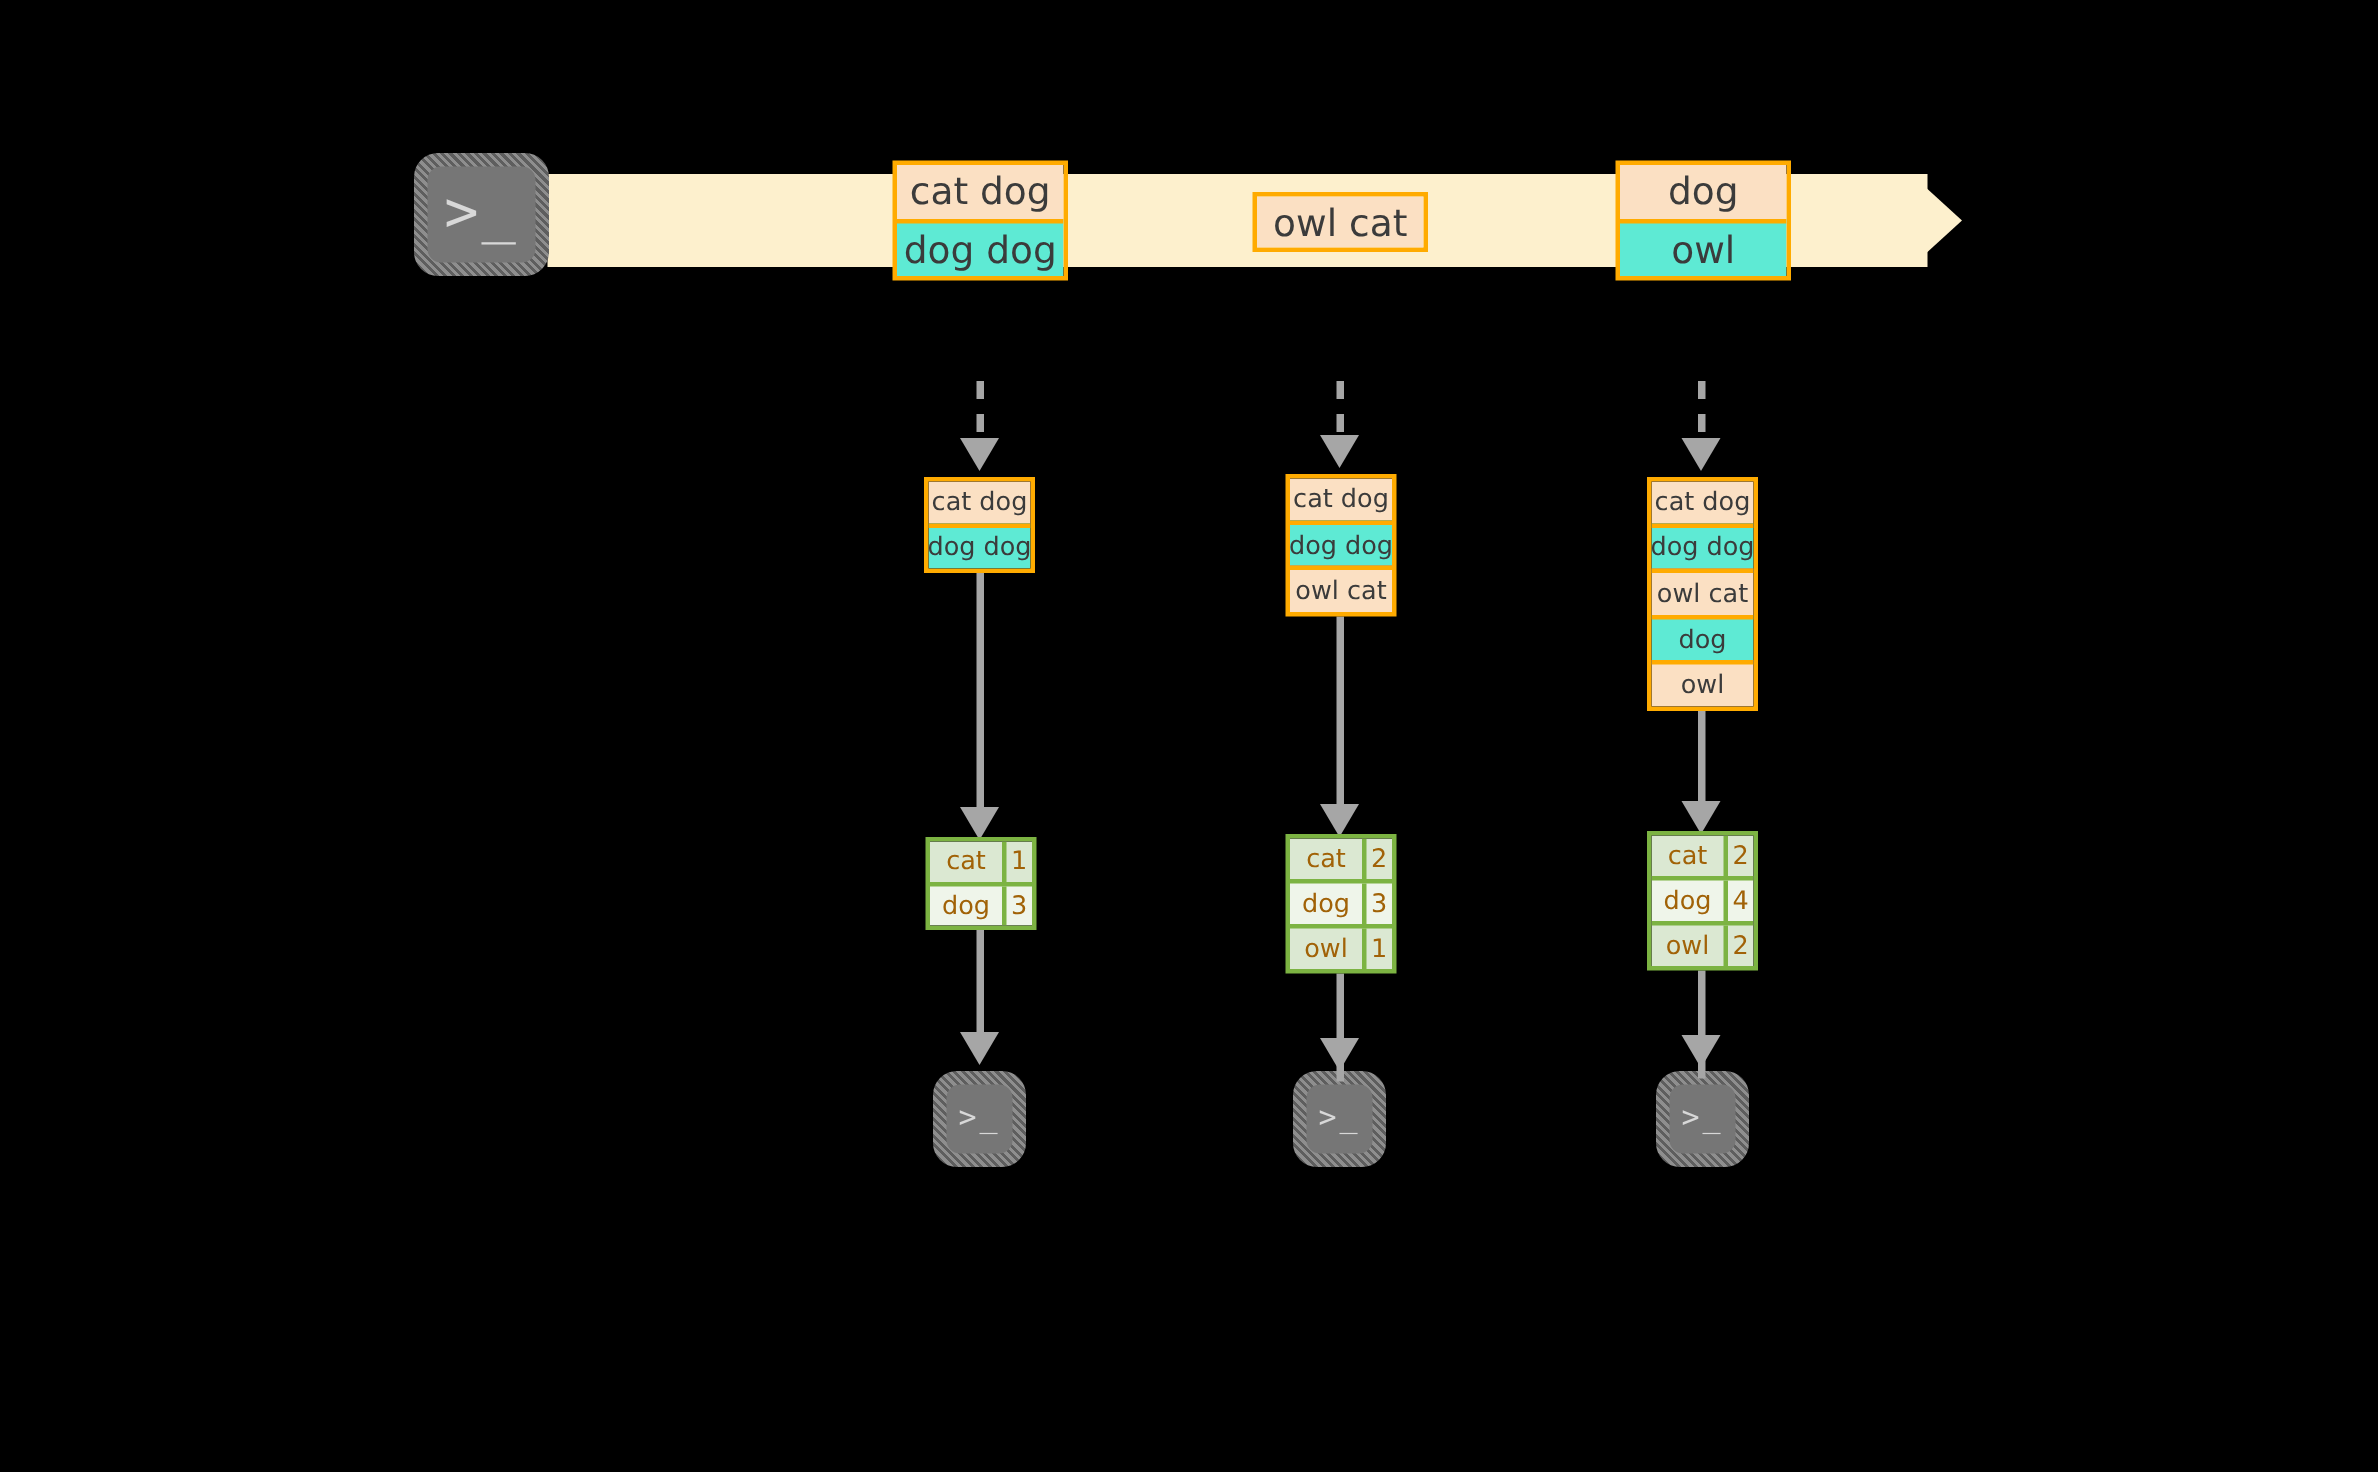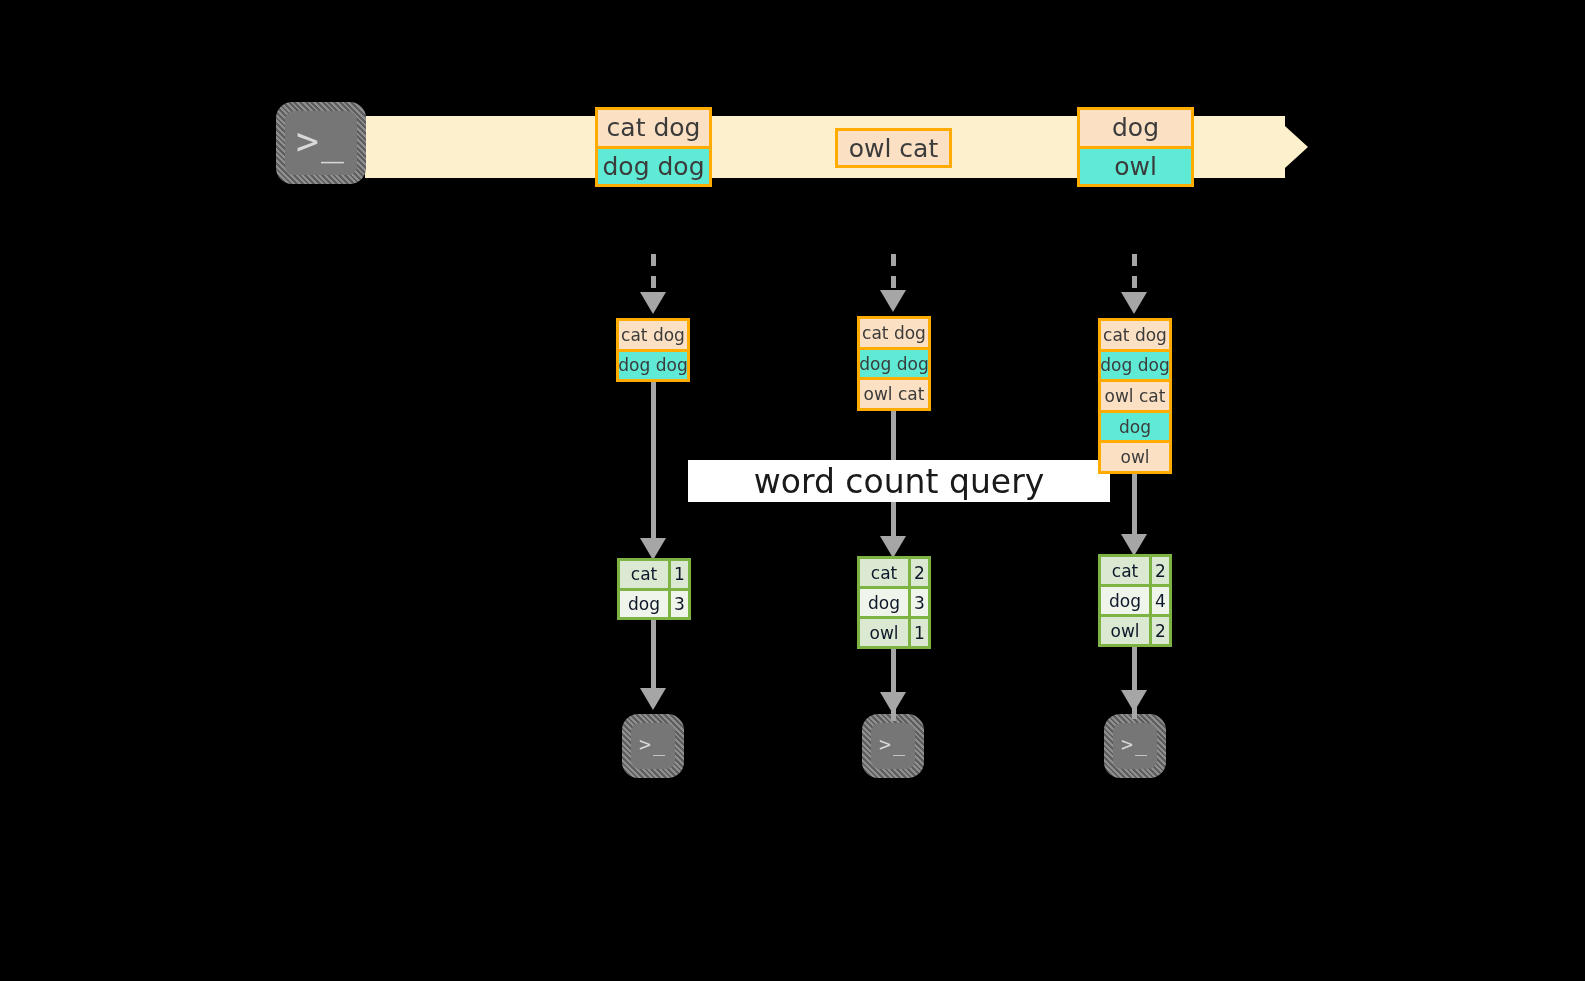--- a/index.html
+++ b/index.html
@@ -115,21 +115,21 @@
     display: flex;
   }
   .tbl .trow + .trow { border-top: 3px solid #7cb342; }
   .tbl .trow.dark  { background: #dbe8d2; }
   .tbl .trow.light { background: #eff5ea; }
   .tbl .tw, .tbl .tc {
     box-sizing: border-box;
     display: flex;
     align-items: center;
     justify-content: center;
-    color: #0f172a;
+    color: #a16207;
     font-size: 17px;
   }
   .tbl .tw { flex: 0 0 48px; }
   .tbl .tc { flex: 1 1 auto; border-left: 3px solid #7cb342; }
 
   
   .aline {
     position: absolute;
     background: #a6a6a6;
     width: 5px;
@@ -296,17 +296,14 @@
   <div class="aline" style="left:1132px; top:647px; height:72px;"></div>
   <div class="ahead" style="left:1121px; top:690px;"></div>
 
   <div class="terminal small" style="left:1104px; top:714px; width:62px; height:64px;">
     <div class="hatch"></div>
     <div class="inner">
       <span class="prompt">&gt;_</span>
     </div>
   </div>
 
-  <div class="query-band" style="left:688px; top:460px; width:422px; height:42px;">
-    <span class="qlabel">word count query</span>
-  </div>
 
 </div>
 
 </body></html>

